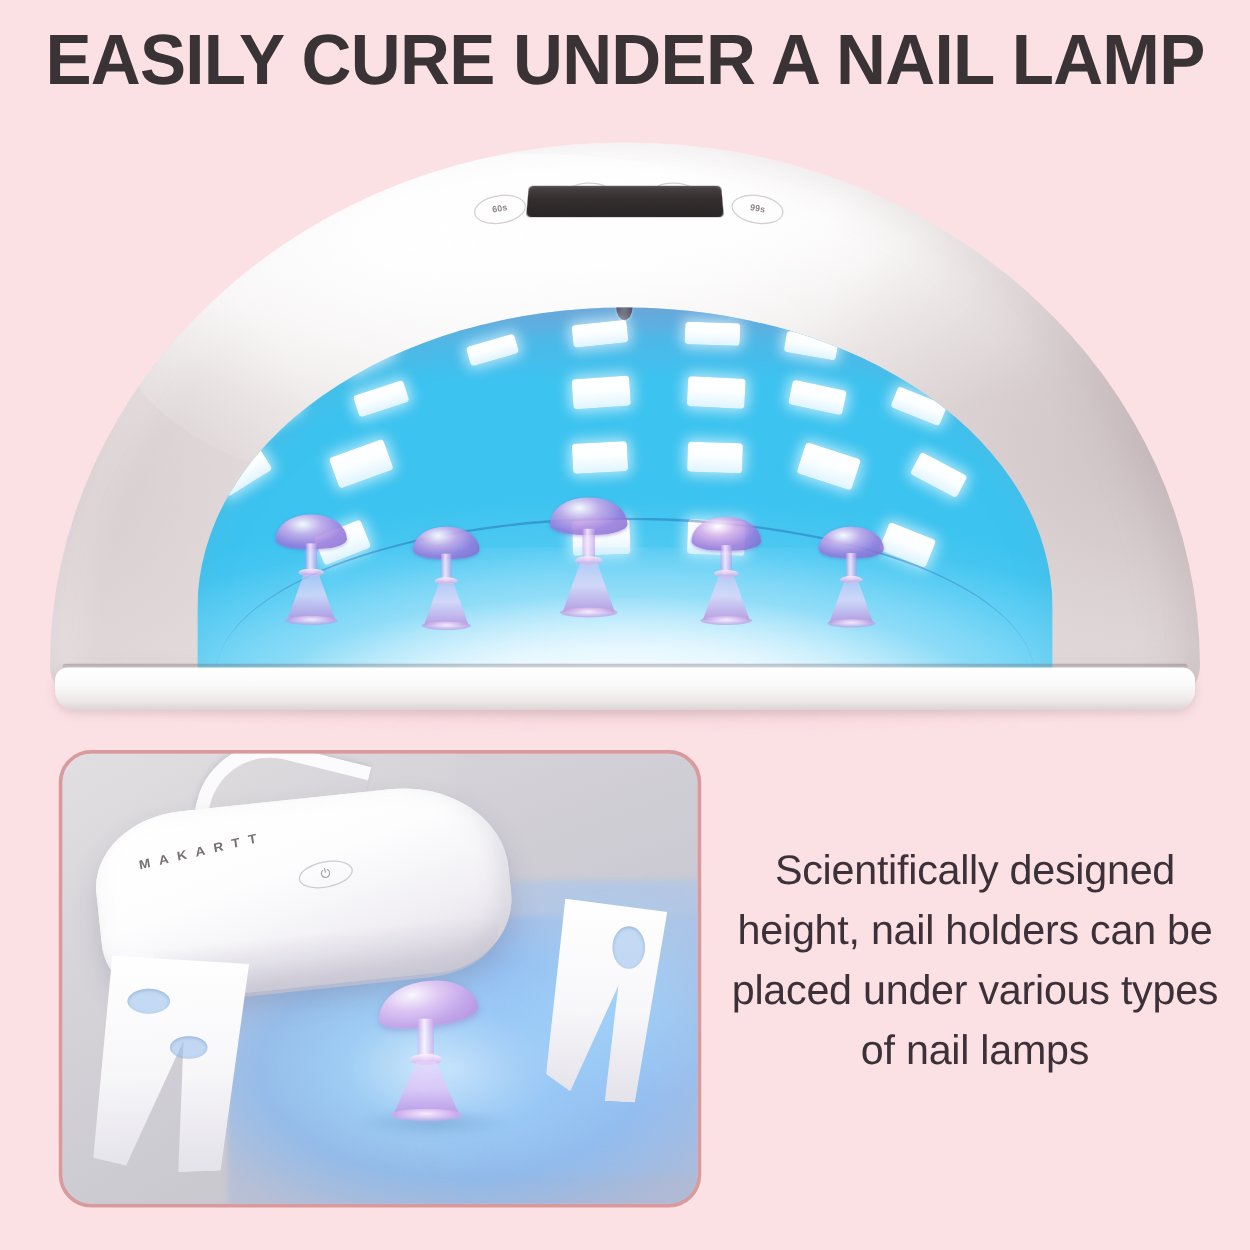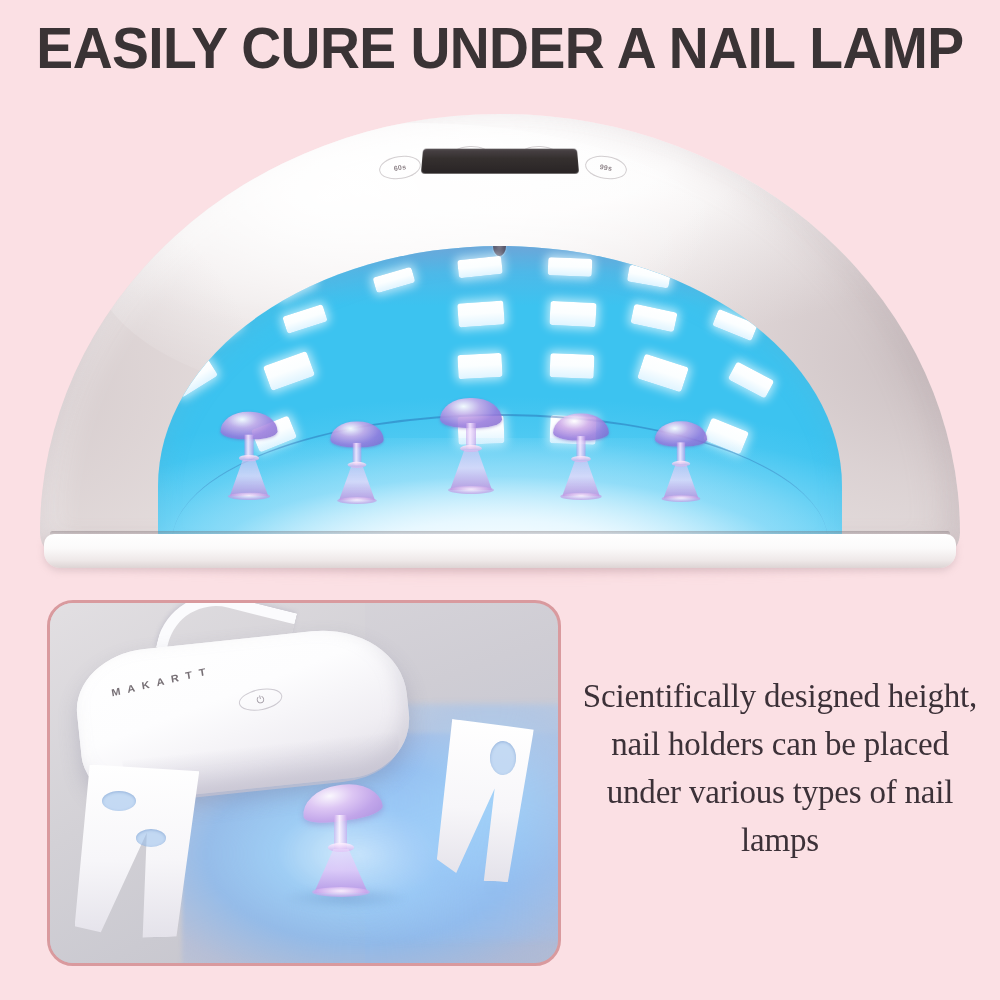--- a/index.html
+++ b/index.html
@@ -518,21 +518,21 @@
     filter: blur(3px);
   }
 
   
   .caption {
     position: absolute;
     left: 572px;
     top: 672px;
     width: 416px;
     text-align: center;
-    font-family: Liberation Serif, serif;
+    font-family: Liberation Sans, sans-serif;
     font-size: 33px;
     line-height: 48px;
     color: #3c3138;
     letter-spacing: -0.2px;
   }
 </style>
 </head>
 <body>
 
 <div class="headline">EASILY CURE UNDER A NAIL LAMP</div>

